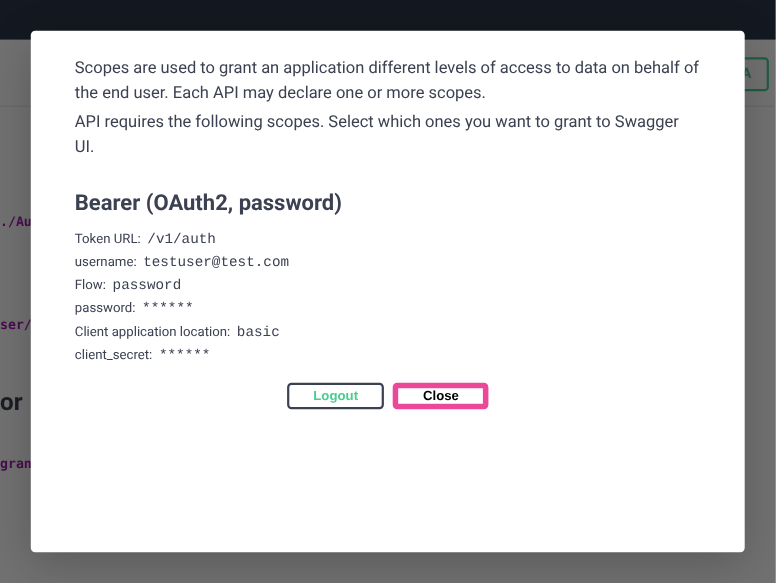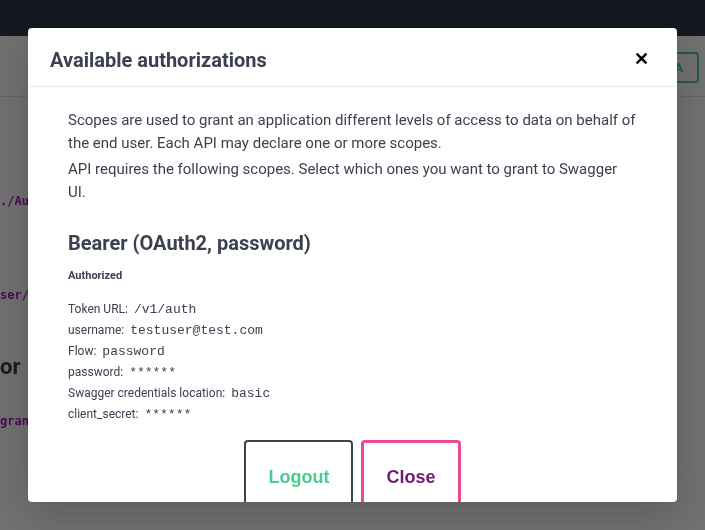--- a/index.html
+++ b/index.html
@@ -130,81 +130,76 @@
     font-family: "Courier New", monospace;
     font-size: 13px;
   }
   .button-row {
     display: flex;
     justify-content: center;
     gap: 8px;
     margin-top: 18px;
   }
   .btn {
-    padding: 24px 22px;
-    font-size: 18px;
+    padding: 0 22px;
+    font-size: 12px;
     font-weight: 700;
     border-radius: 4px;
     cursor: pointer;
     background: #fff;
   }
   .btn-logout {
     border: 2px solid #3b4151;
     color: #49cc90;
   }
   .btn-close {
-    border: 3px solid #ec4899;
-    color: #701a75;
+    border: 5px solid #ec4899;
+    color: #000000;
   }
 </style>
 </head>
 <body>
 
 <div class="bg-page">
   <div class="bg-header"></div>
   <div class="bg-authorize-btn">A</div>
   <div class="bg-line1"></div>
   <div class="bg-path" style="top:194px;">./Au</div>
   <div class="bg-path" style="top:288px;">ser/</div>
   <div class="bg-h" style="top:354px;">or</div>
   <div class="bg-path" style="top:414px;">grant</div>
 </div>
 
 <div class="overlay"></div>
 
 <div class="modal">
-  <div class="modal-header">
-    <div class="modal-title">Available authorizations</div>
-    <div class="close-icon">✕</div>
-  </div>
   <div class="modal-body">
     <p class="desc">Scopes are used to grant an application different levels of access to data on behalf of the end user. Each API may declare one or more scopes.</p>
     <p class="desc">API requires the following scopes. Select which ones you want to grant to Swagger UI.</p>
 
     <div class="section-title">Bearer (OAuth2, password)</div>
-    <div class="status">Authorized</div>
 
     <div class="field-row">
       <span class="field-label">Token URL:</span>
       <span class="field-value">/v1/auth</span>
     </div>
     <div class="field-row">
       <span class="field-label">username:</span>
       <span class="field-value">testuser@test.com</span>
     </div>
     <div class="field-row">
       <span class="field-label">Flow:</span>
       <span class="field-value">password</span>
     </div>
     <div class="field-row">
       <span class="field-label">password:</span>
       <span class="field-value">******</span>
     </div>
     <div class="field-row">
-      <span class="field-label">Swagger credentials location:</span>
+      <span class="field-label">Client application location:</span>
       <span class="field-value">basic</span>
     </div>
     <div class="field-row">
       <span class="field-label">client_secret:</span>
       <span class="field-value">******</span>
     </div>
 
     <div class="button-row">
       <button class="btn btn-logout">Logout</button>
       <button class="btn btn-close">Close</button>

